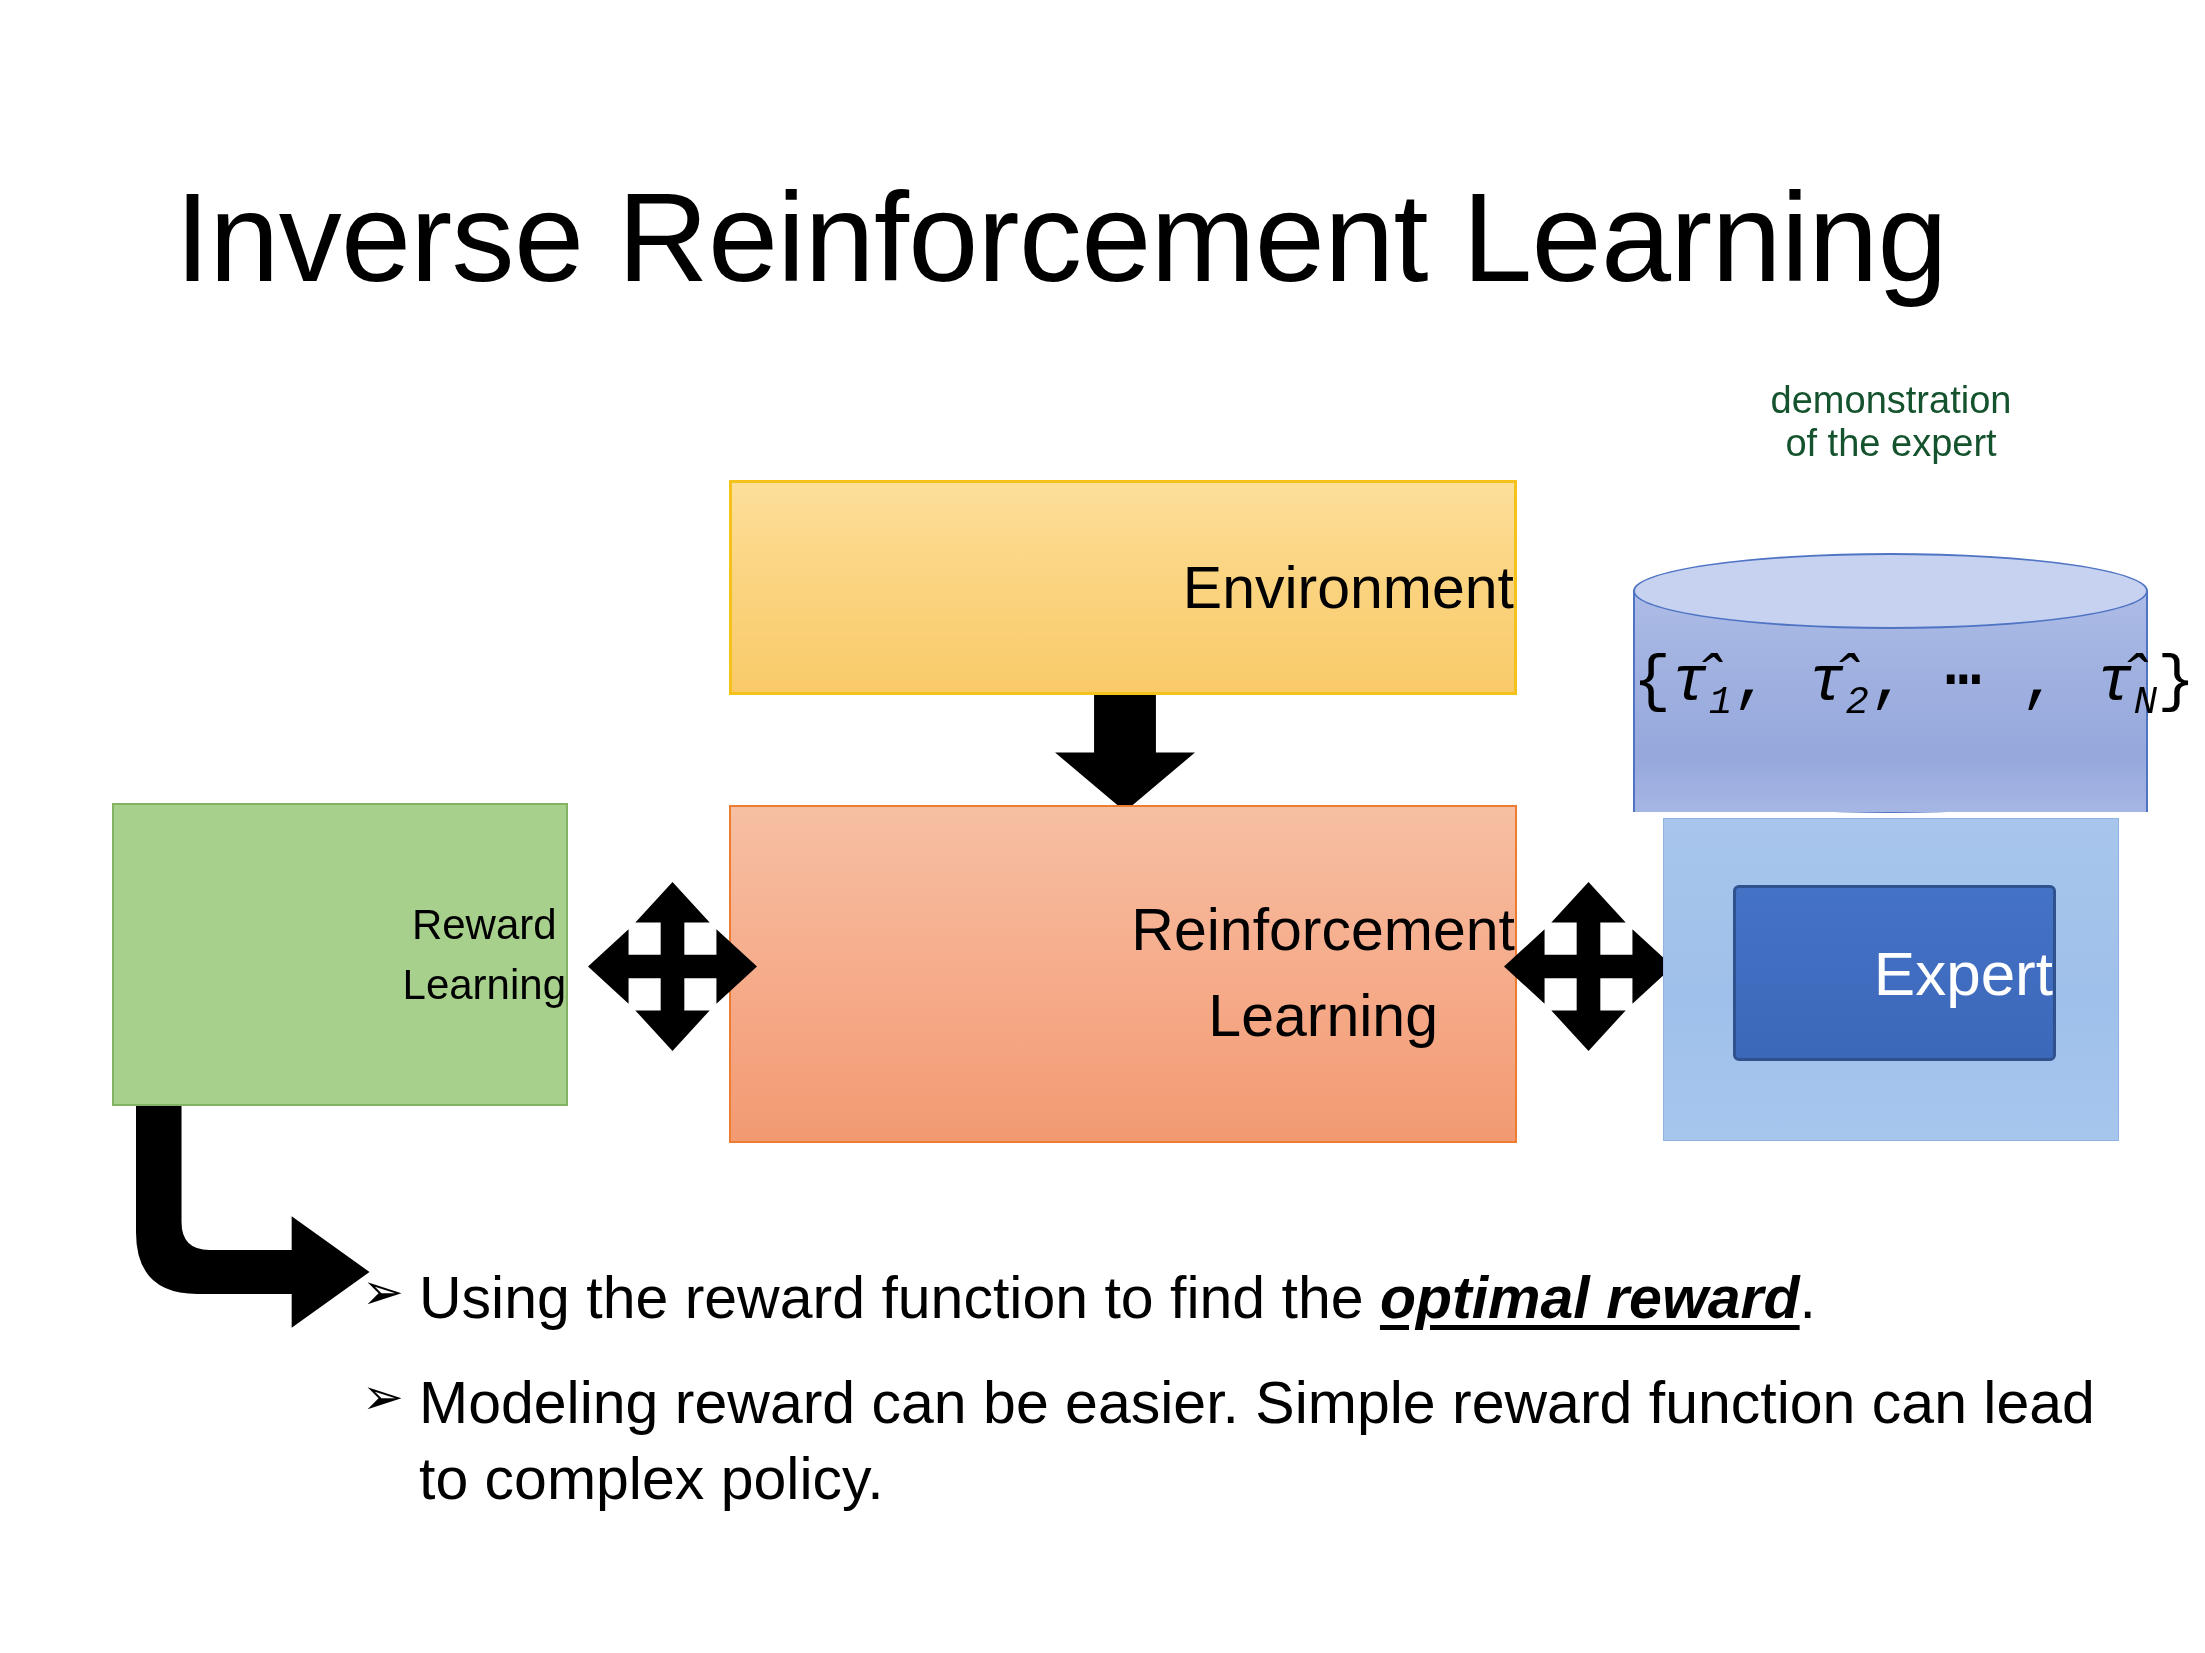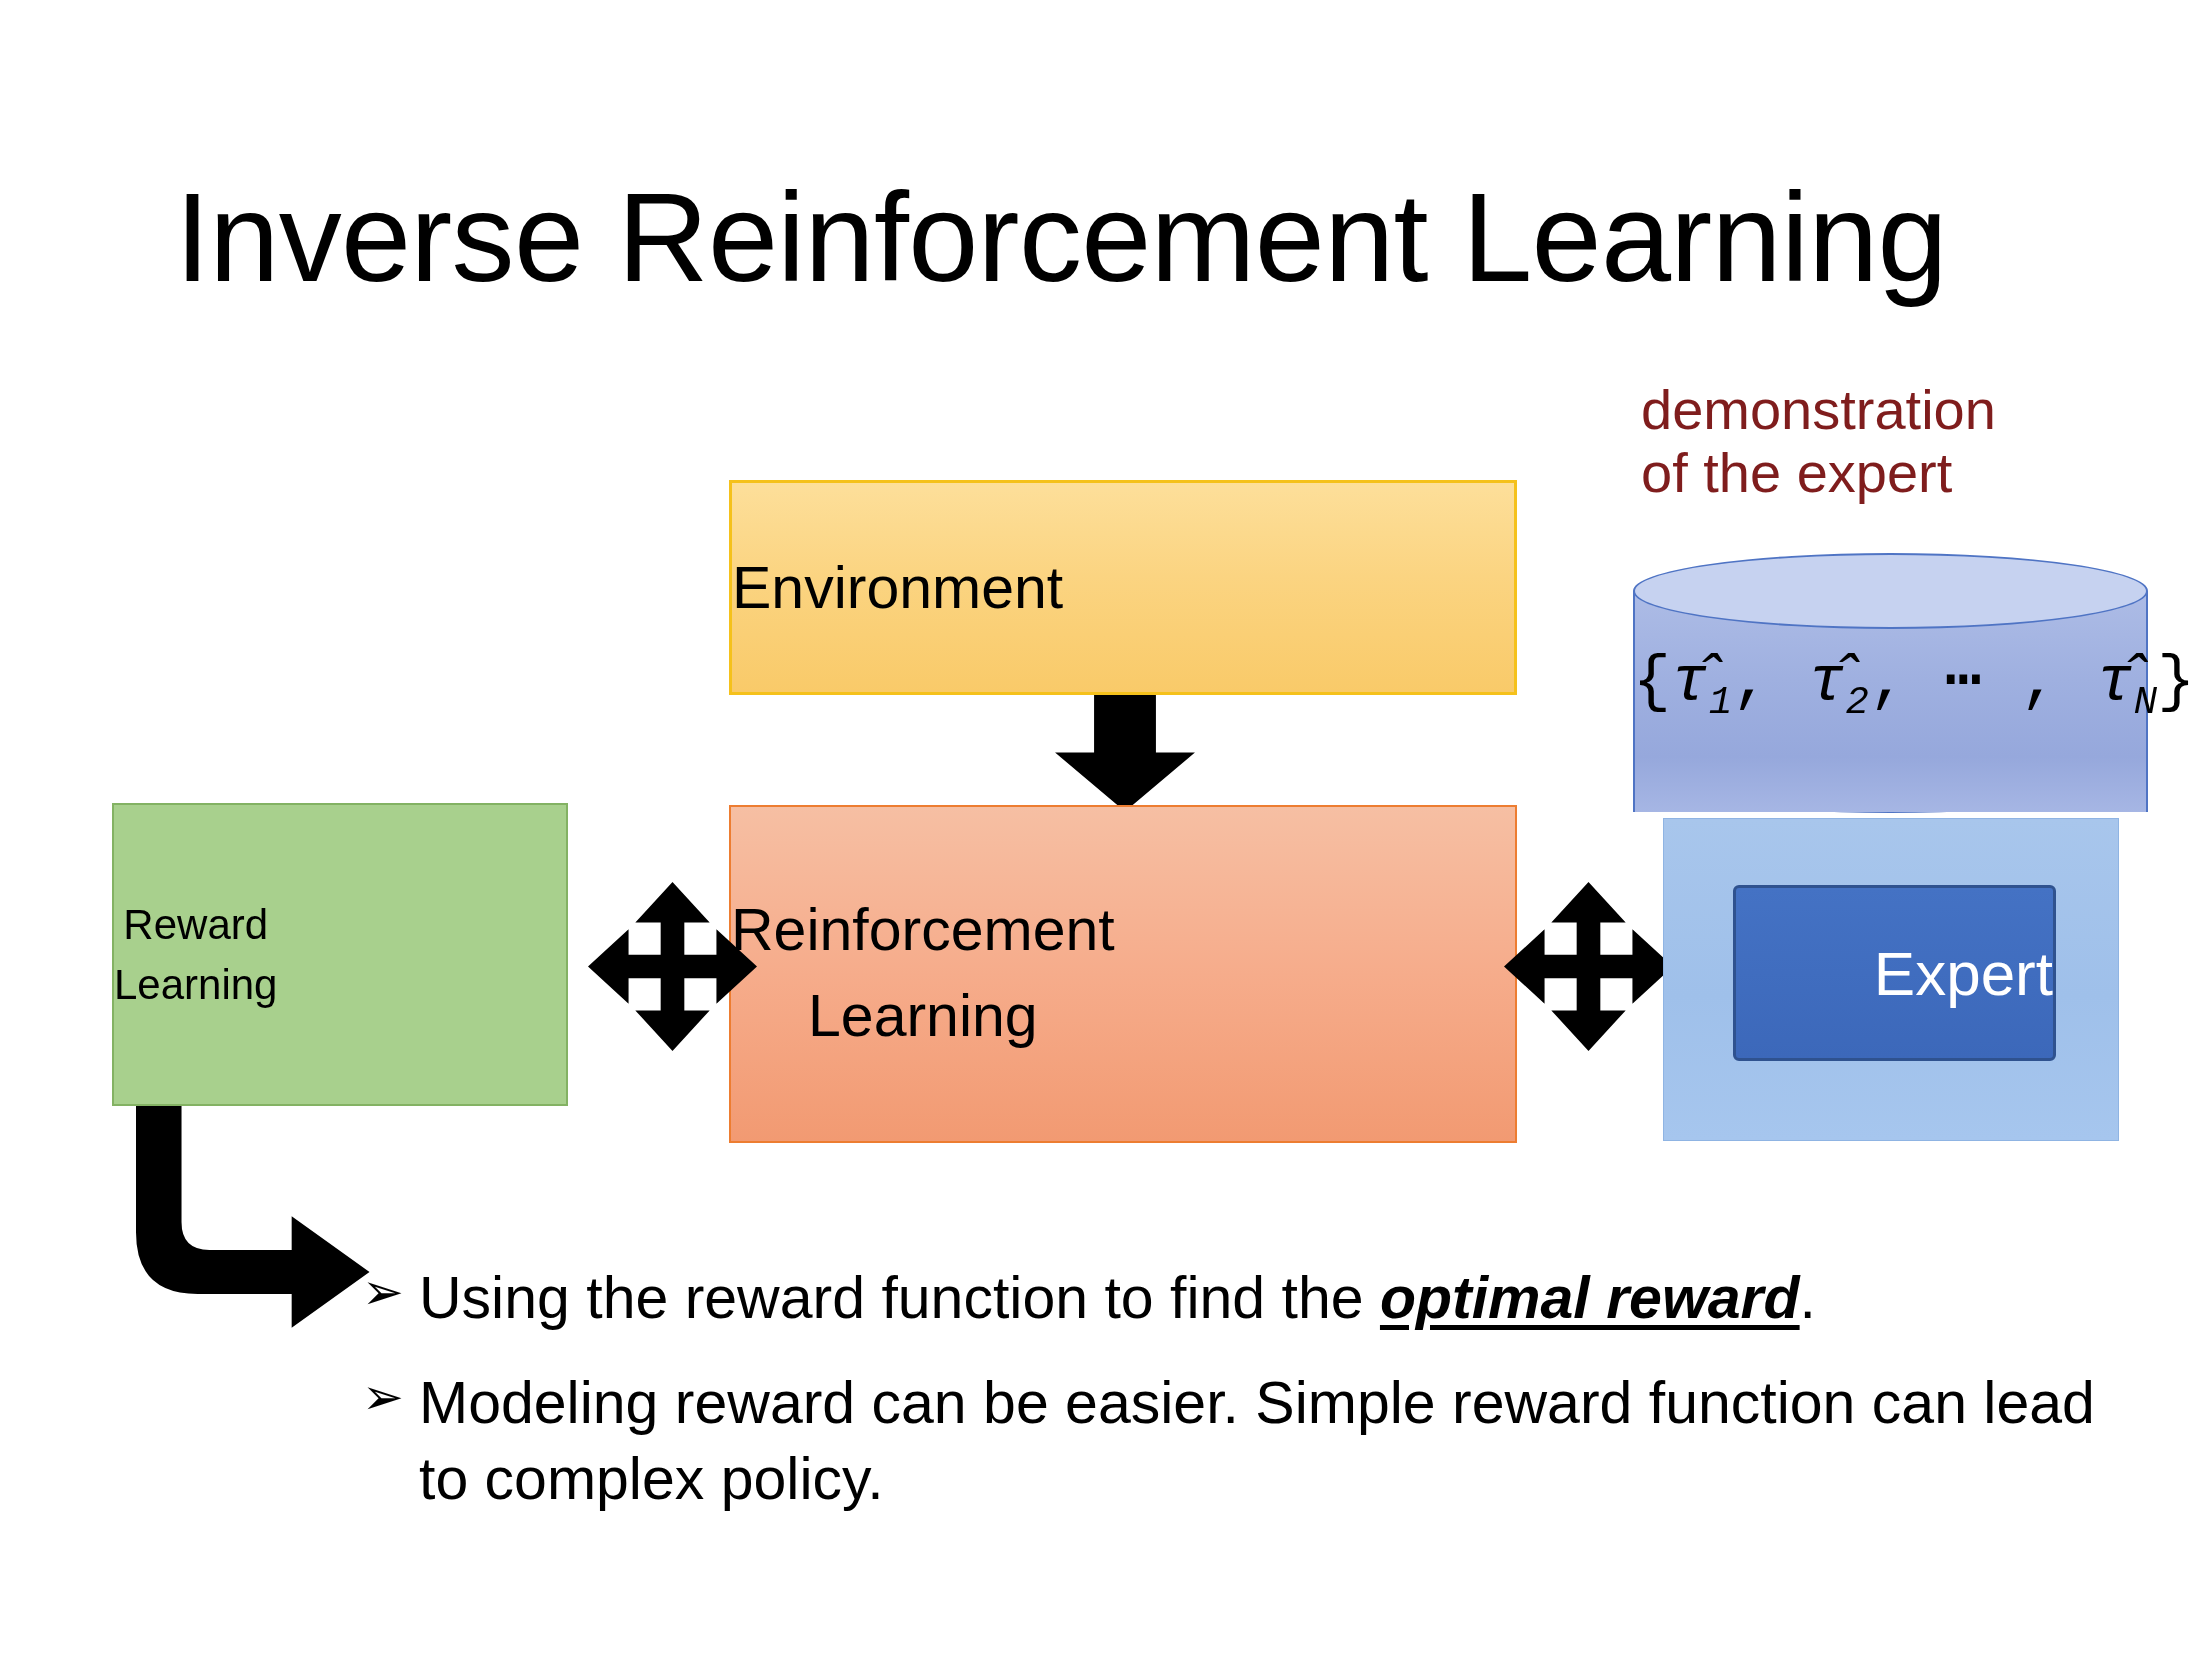--- a/index.html
+++ b/index.html
@@ -33,21 +33,21 @@
     white-space: nowrap;
     font-weight: 400;
   }
 
   
   .flowbox {
     position: absolute;
     box-sizing: border-box;
     display: flex;
     align-items: center;
-    justify-content: flex-start;
+    justify-content: flex-end;
     text-align: center;
     color: #000000;
   }
 
   #env-box {
     left: 729px;
     top: 480px;
     width: 788px;
     height: 215px;
     background: linear-gradient(180deg, #FDDF9A 0%, #FBD481 45%, #F9CA69 100%);
@@ -164,24 +164,24 @@
     vertical-align: sub;
     font-style: italic;
   }
 
   
   #demo-caption {
     position: absolute;
     left: 1641px;
     top: 379px;
     width: 500px;
-    text-align: left;
-    font-size: 56px;
+    text-align: center;
+    font-size: 38px;
     line-height: 1.12;
-    color: #7f1d1d;
+    color: #14532d;
   }
 
   
   .quadarrow {
     position: absolute;
   }
   #quad-left  { left: 588px;  top: 882px; width: 169px; height: 169px; }
   #quad-right { left: 1504px; top: 882px; width: 169px; height: 169px; }
   #down-arrow { position: absolute; left: 1044px; top: 695px; width: 162px; height: 118px; }
   #elbow-arrow { position: absolute; left: 136px; top: 1106px; width: 257px; height: 257px; }

